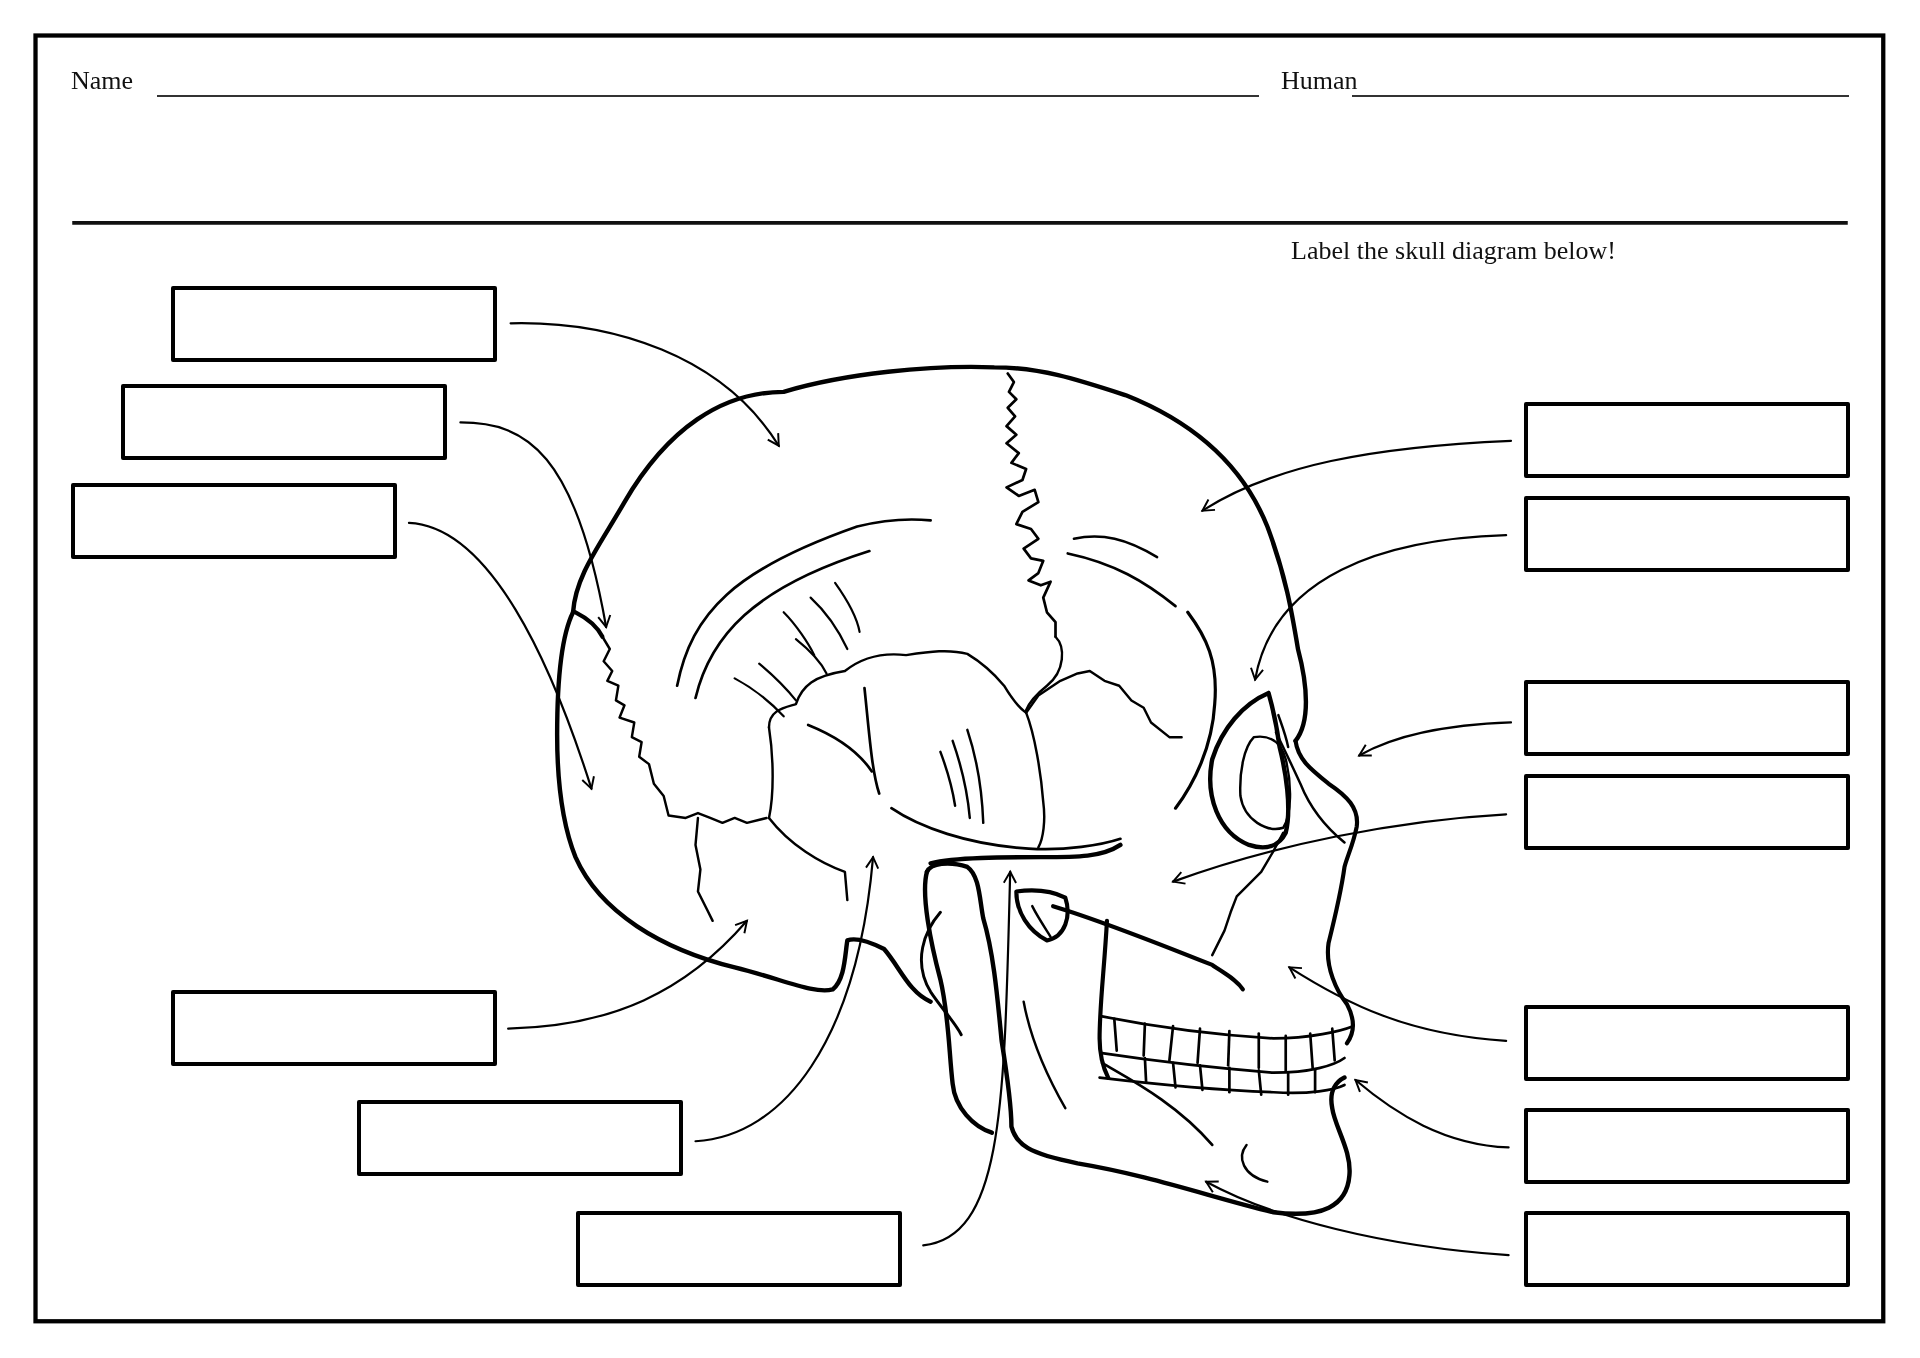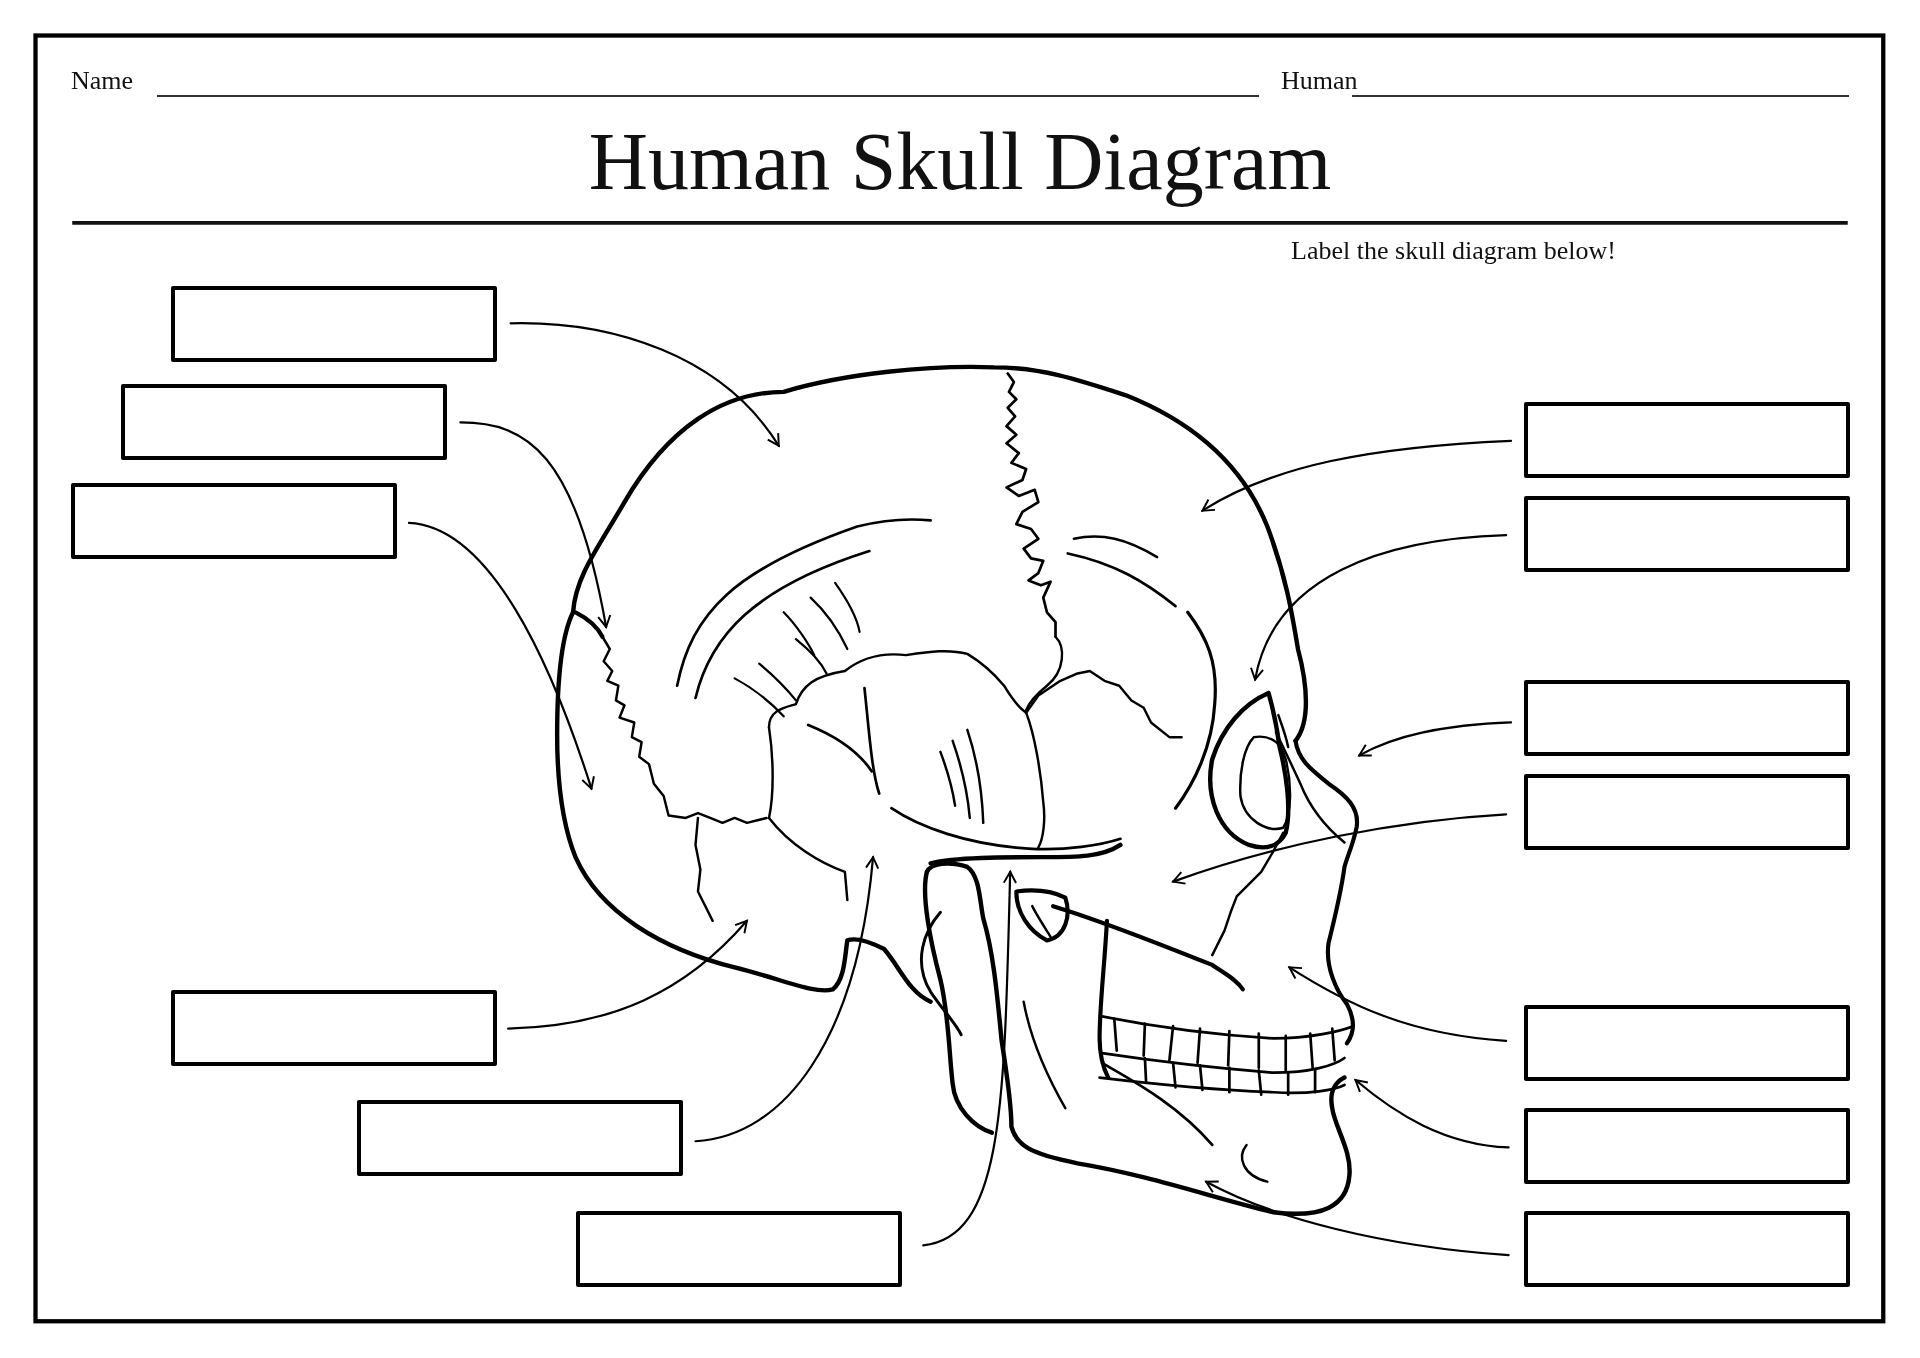--- a/index.html
+++ b/index.html
@@ -16,21 +16,20 @@
 </head>
 <body>
 
 <div id="sheet">
 
   <span class="txt field-label" style="left:71px; top:66px;">Name</span>
   <div class="blank" style="left:157px; top:95px; width:1102px;"></div>
   <span class="txt field-label" style="left:1281px; top:66px;">Human</span>
   <div class="blank" style="left:1352px; top:95px; width:497px;"></div>
 
-  <div class="txt title">Human Skull Diagram</div>
   <div class="txt subtitle">Label the skull diagram below!</div>
 
   <svg class="art" viewBox="0 0 1568 1109" preserveAspectRatio="none">
     <defs>
       <marker id="ah" markerWidth="12" markerHeight="12" refX="10" refY="6" orient="auto" markerUnits="userSpaceOnUse">
         <path d="M1,1 L10,6 L1,11" fill="none" stroke="#000" stroke-width="1.6"></path>
       </marker>
     </defs>
 
     <rect x="29" y="29" width="1509" height="1050" fill="none" stroke="#000" stroke-width="3.5"></rect>

